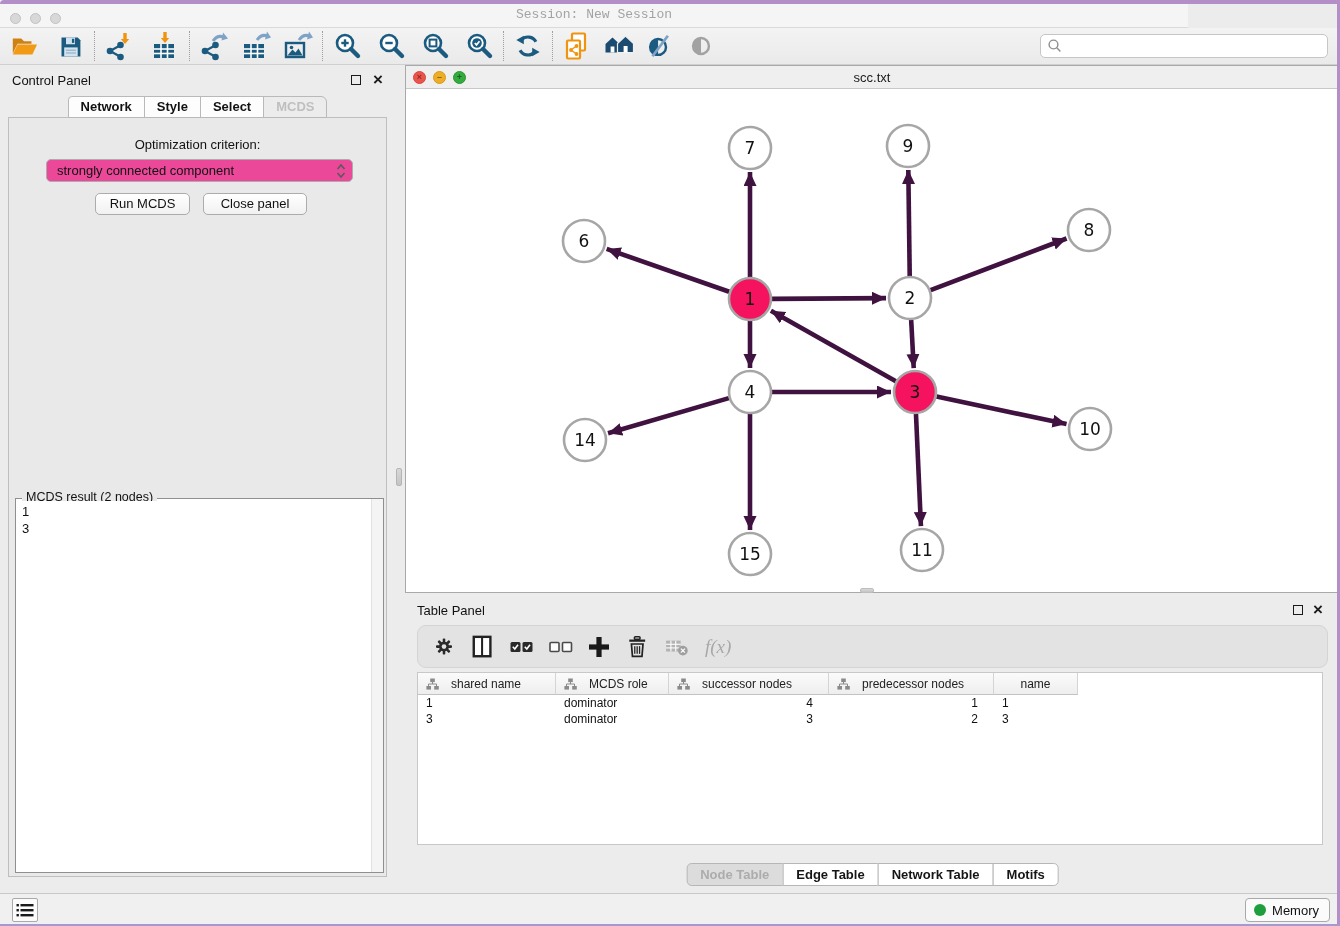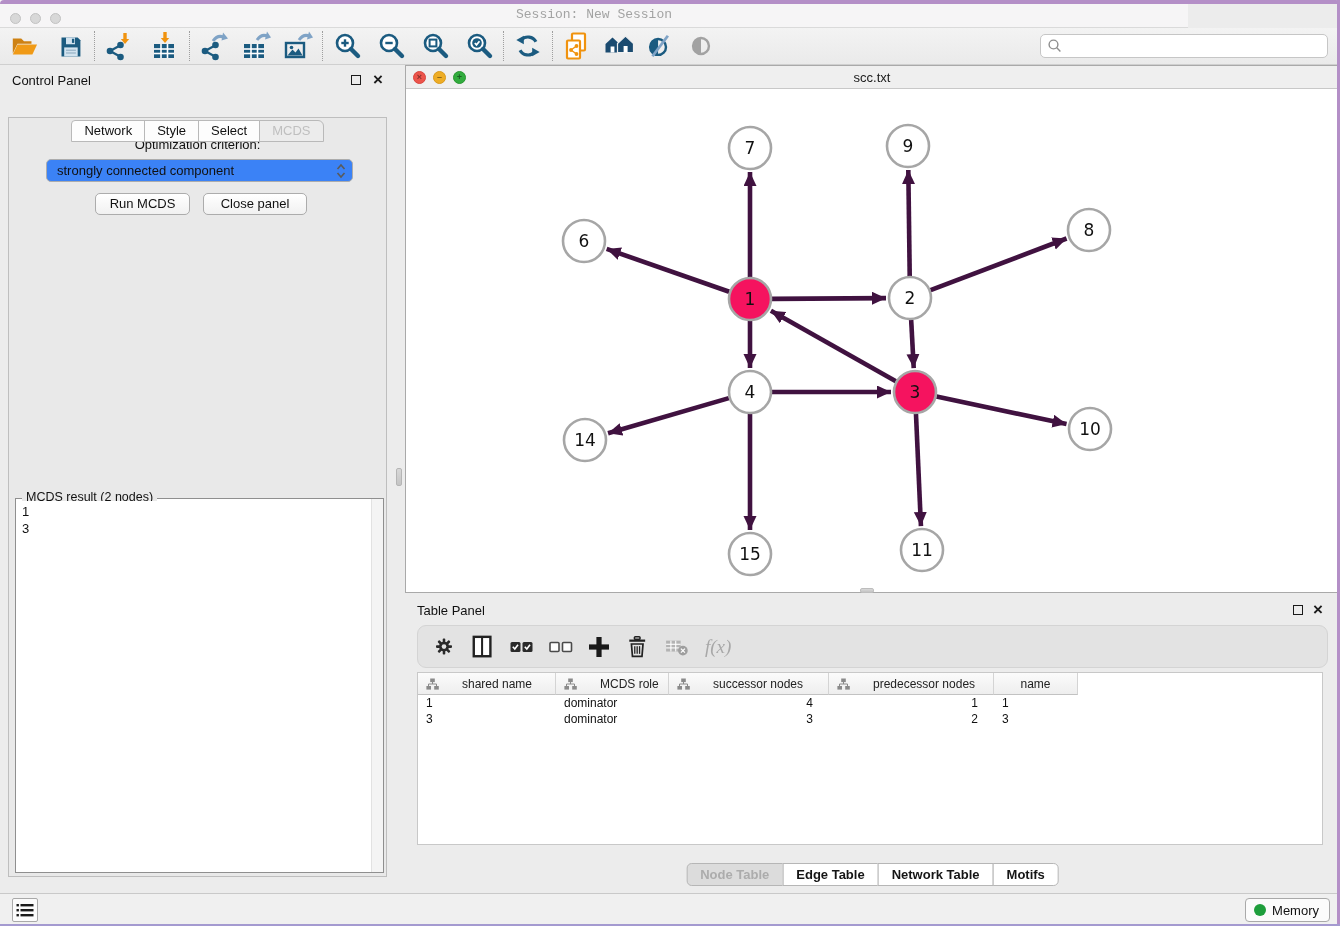--- a/index.html
+++ b/index.html
@@ -28,26 +28,26 @@
   #toolbar-search { position:absolute; right:12px; top:6px; width:288px; height:24px; border:1px solid #C6C6C6; border-radius:5px; background:#FFF; display:flex; align-items:center; padding-left:6px; }
   #toolbar-search input { border:none; outline:none; flex:1; height:20px; font-size:13px; background:transparent; }
 
   
   #control-panel { position:absolute; left:0; top:65px; width:395px; height:828px; background:#ECECEC; }
   .panel-header { height:30px; display:flex; align-items:center; padding:0 12px; font-size:13px; color:#111; }
   .ph-spacer { flex:1; }
   .float-icon { width:10px; height:10px; border:1.6px solid #1A1A1A; margin-right:12px; }
   .close-icon { font-size:17px; font-weight:bold; color:#1A1A1A; line-height:10px; }
   #cp-tabs { position:absolute; left:0; top:31px; width:100%; height:22px; display:flex; justify-content:center; z-index:2; }
-  .tab { height:22px; line-height:20px; padding:0 12px; font-size:13px; font-weight:400; background:#FDFDFD; border:1px solid #B9B9B9; margin-left:-1px;margin-top:24px; }
+  .tab { height:22px; line-height:20px; padding:0 12px; font-size:13px; font-weight:700; background:#FDFDFD; border:1px solid #B9B9B9; margin-left:-1px; }
   .tab.first { border-radius:4px 0 0 0; margin-left:0; }
   .tab.active-gray { background:#ECECEC; color:#BFBFBF; border-radius:0 6px 0 0; }
   #cp-content { position:absolute; left:8px; top:52px; width:379px; height:760px; background:#E9E9E9; border:1px solid #BEBEBE; }
   #opt-label { position:absolute; left:0; top:19px; width:100%; text-align:center; font-size:13px; }
-  #opt-select { position:absolute; left:37px; top:41px; width:307px; height:23px; background:#3b82f6; border:1px solid #ACACAC; border-radius:5px; display:flex; align-items:center; padding:0 6px 0 10px; font-size:13px; }
+  #opt-select { position:absolute; left:37px; top:41px; width:307px; height:23px; background:#ec4899; border:1px solid #ACACAC; border-radius:5px; display:flex; align-items:center; padding:0 6px 0 10px; font-size:13px; }
   #opt-select .sel-label { flex:1; }
   .btn { position:absolute; height:22px; background:linear-gradient(#FFFFFF,#F1F1F1); border:1px solid #ACACAC; border-radius:5px; font-size:13px; text-align:center; line-height:20px; }
   #run-btn { left:86px; top:75px; width:95px; }
   #closepanel-btn { left:194px; top:75px; width:104px; }
   #result-box { position:absolute; left:6px; top:380px; width:369px; height:375px; border:1px solid #8F8F8F; background:#FFF; }
   #result-label { position:absolute; left:6px; top:-9px; background:#E9E9E9; padding:0 4px; font-size:12.5px; color:#111; }
   #result-text { position:absolute; left:1px; top:2px; right:13px; bottom:1px; font-size:13px; line-height:17px; padding:2px 0 0 5px; background:#FFF; }
   #result-scroll { position:absolute; right:0; top:0; bottom:0; width:12px; background:#F4F4F4; border-left:1px solid #E2E2E2; }
 
   
@@ -64,21 +64,21 @@
   #nw-title { position:absolute; left:0; right:0; top:0; height:23px; line-height:24px; text-align:center; font-size:13px; color:#1A1A1A; }
   #graph-canvas { position:absolute; left:0; top:24px; width:932px; height:502px; background:#FFF; }
 
   
   #table-panel { position:absolute; left:405px; top:595px; width:935px; height:293px; background:#ECECEC; }
   #tp-toolbar { position:absolute; left:12px; top:30px; width:911px; height:43px; background:#E3E3E3; border:1px solid #D4D4D4; border-radius:9px; display:flex; align-items:center; padding-left:14px; }
   .tp-icon { display:flex; align-items:center; justify-content:center; height:30px; margin-right:15px; }
   .fx-label { font-family:"Liberation Serif", serif; font-style:italic; font-size:19px; color:#A8A8A8; }
   #node-table { position:absolute; left:12px; top:77px; width:906px; height:173px; background:#FFF; border:1px solid #C8C8C8; overflow:hidden; }
   #t-header { display:flex; height:22px; }
-  .th-cell { display:flex; align-items:center; gap:23px; padding-left:8px; font-size:12px; color:#222; background:linear-gradient(#FBFBFB,#EEEEEE); border-right:1px solid #D4D4D4; border-bottom:1px solid #C2C2C2; overflow:hidden; white-space:nowrap; }
+  .th-cell { display:flex; align-items:center; gap:12px; padding-left:8px; font-size:12px; color:#222; background:linear-gradient(#FBFBFB,#EEEEEE); border-right:1px solid #D4D4D4; border-bottom:1px solid #C2C2C2; overflow:hidden; white-space:nowrap; }
   .th-center { justify-content:center; padding-left:0; }
   .c0{width:138px;} .c1{width:113px;} .c2{width:160px;} .c3{width:165px;} .c4{width:84px;}
   .t-row { display:flex; height:16px; }
   .t-cell { font-size:12px; line-height:16px; padding-left:8px; overflow:hidden; white-space:nowrap; }
   .t-cell.r { text-align:right; padding-left:0; padding-right:16px; }
   #tp-tabs { position:absolute; left:50%; transform:translateX(-50%); top:268px; height:23px; display:flex;border-radius:7px; }
   .tp-tab { height:23px; line-height:21px; padding:0 13px; font-size:13px; font-weight:600; background:#FFF; border:1px solid #B6B6B6; margin-left:-1px; color:#151515; }
   .tp-tab.first { border-radius:5px 0 0 5px; margin-left:0; }
   .tp-tab.last { border-radius:0 5px 5px 0; }
   .tp-tab.active-gray { background:#DCDCDC; color:#ACACAC; }

